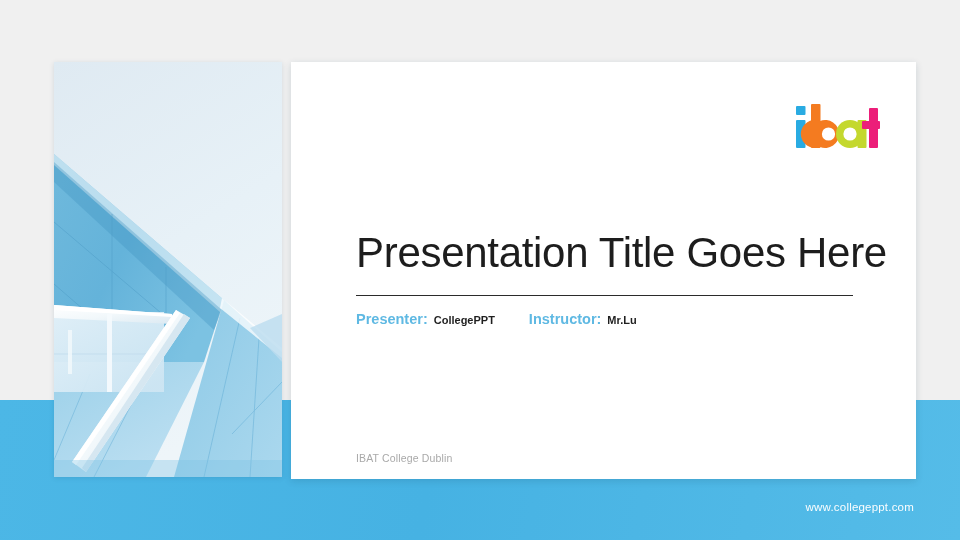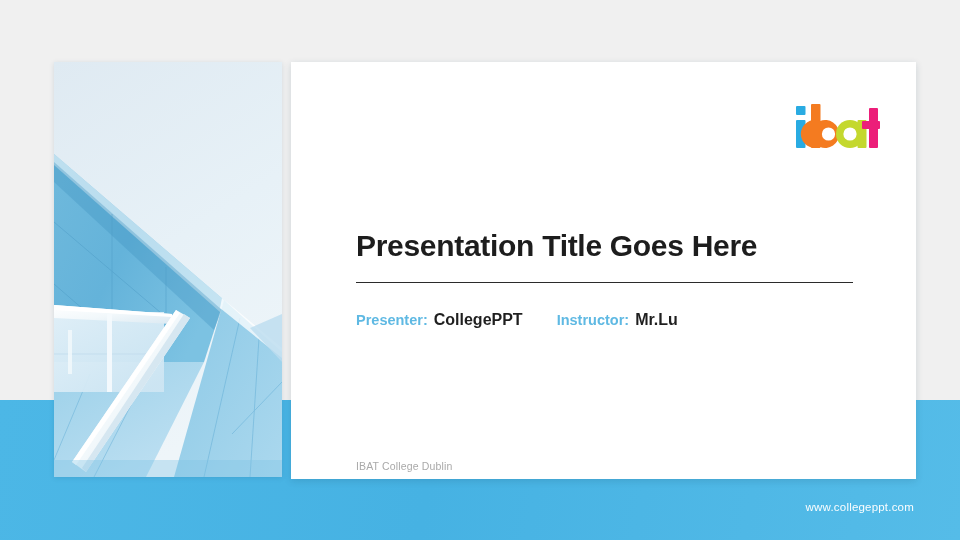--- a/index.html
+++ b/index.html
@@ -67,22 +67,22 @@
   .logo svg { display: block; }
 
   
   .title-block {
     position: absolute;
     left: 65px;
     top: 167px;
     width: 497px;
   }
   .title {
-    font-size: 30px;
-    font-weight: bold;
+    font-size: 42px;
+    font-weight: normal;
     color: #1d1d1d;
     letter-spacing: -0.3px;
     line-height: 1.12;
     white-space: nowrap;
   }
   .rule {
     margin-top: 19px;
     height: 0;
     border-top: 1.6px solid #2b2b2b;
     width: 497px;
@@ -100,35 +100,34 @@
   }
   .by-group { display: flex; align-items: baseline; }
   .by-group.second { margin-left: 26px; }
   .by-label {
     color: #5fb9e3;
     font-size: 14.5px;
     font-weight: bold;
   }
   .by-value {
     color: #1f1f1f;
-    font-size: 16px;
+    font-size: 11px;
     font-weight: bold;
     margin-left: 6px;
   }
 
   
   .footnote {
     position: absolute;
     left: 65px;
     top: 390px;
     color: #a9a9a9;
     font-size: 10.5px;
     letter-spacing: 0.15px;
     white-space: nowrap;
-    margin-top: 8px;
   }
 
   
   .photo {
     position: absolute;
     left: 54px;
     top: 62px;
     width: 228px;
     height: 415px;
     overflow: hidden;

